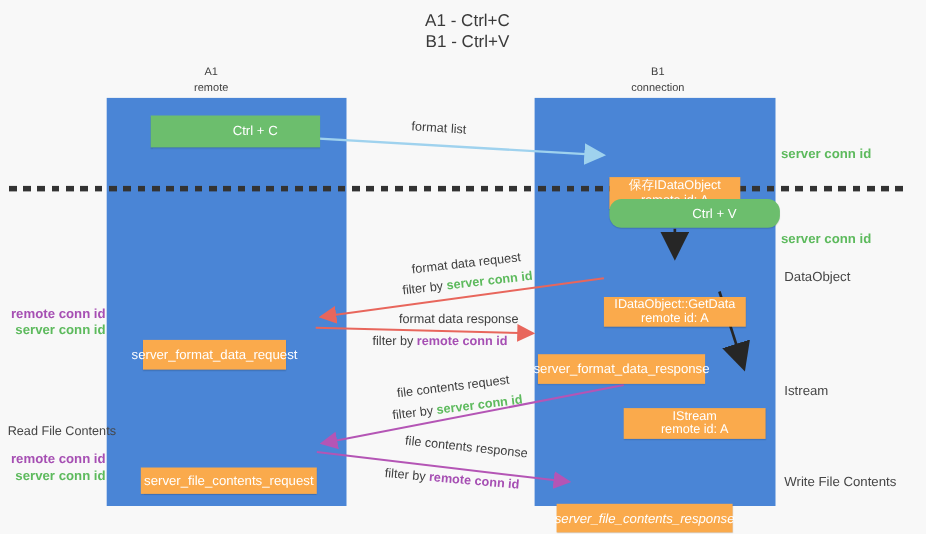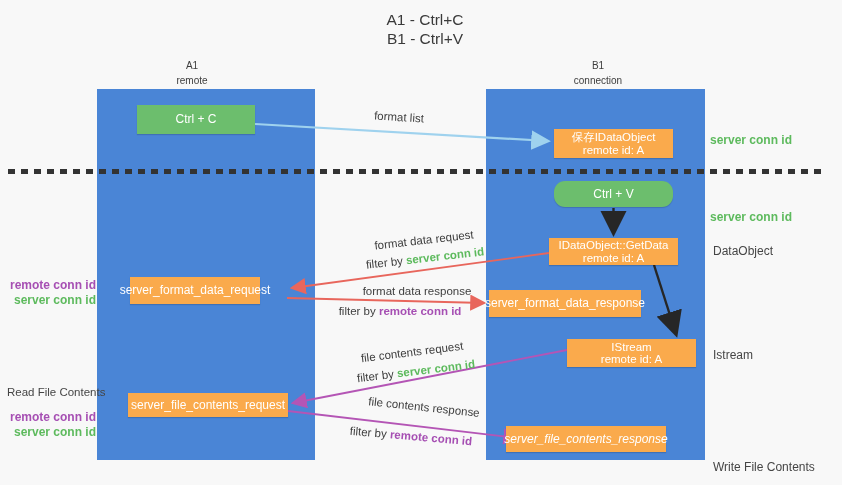--- a/index.html
+++ b/index.html
@@ -32,22 +32,22 @@
   .fill-red    { fill:var(--arrow-red); }
   .fill-purple { fill:var(--arrow-purple); }
   .fill-black  { fill:var(--arrow-black); }
   .node {
     position:absolute; z-index:4;
     display:flex; flex-direction:column; align-items:center; justify-content:center;
     color:#fff; font-size:12px; line-height:13px; text-align:center;
     box-shadow:0 1px 1px rgba(0,0,0,0.15);
   }
   .node.two { font-size:11.5px; line-height:12.5px; }
-  .green  { background:var(--box-green); }
-  .orange { background:var(--box-orange); }
+  .green  { background:var(--box-green);padding-left:36px; }
+  .orange { background:var(--box-orange);margin-top:32px; }
   .elabel {
     position:absolute; z-index:5; white-space:nowrap;
     font-size:11.5px; color:#3e3e3e;
     transform:translate(-50%,-50%) rotate(var(--r,0deg));
   }
   .side { position:absolute; z-index:5; white-space:nowrap; font-size:12px; color:#454545; }
   .side-pair {
     position:absolute; z-index:5; text-align:right;
     font-size:12px; line-height:14.5px; font-weight:bold; white-space:nowrap;
   }
@@ -164,21 +164,21 @@
   <div class="elabel" style="left:424px;top:407px;--r:6deg;">file contents response</div>
   <div class="elabel" style="left:411px;top:436px;--r:5deg;">
     <span>filter by</span>
     <span class="spurple">remote conn id</span>
   </div>
 
   <div class="side sgreen" style="left:710px;top:133px;">server conn id</div>
   <div class="side sgreen" style="left:710px;top:210px;">server conn id</div>
   <div class="side" style="left:713px;top:244px;">DataObject</div>
   <div class="side" style="left:713px;top:348px;">Istream</div>
-  <div class="side" style="left:713px;top:431px;margin-top:29px;">Write File Contents</div>
+  <div class="side" style="left:713px;top:431px;">Write File Contents</div>
 
   <div class="side-pair" style="right:746px;top:278px;">
     <div class="spurple">remote conn id</div>
     <div class="sgreen">server conn id</div>
   </div>
   <div class="side" style="left:7px;top:386px;font-size:11.5px;">Read File Contents</div>
   <div class="side-pair" style="right:746px;top:410px;">
     <div class="spurple">remote conn id</div>
     <div class="sgreen">server conn id</div>
   </div>

